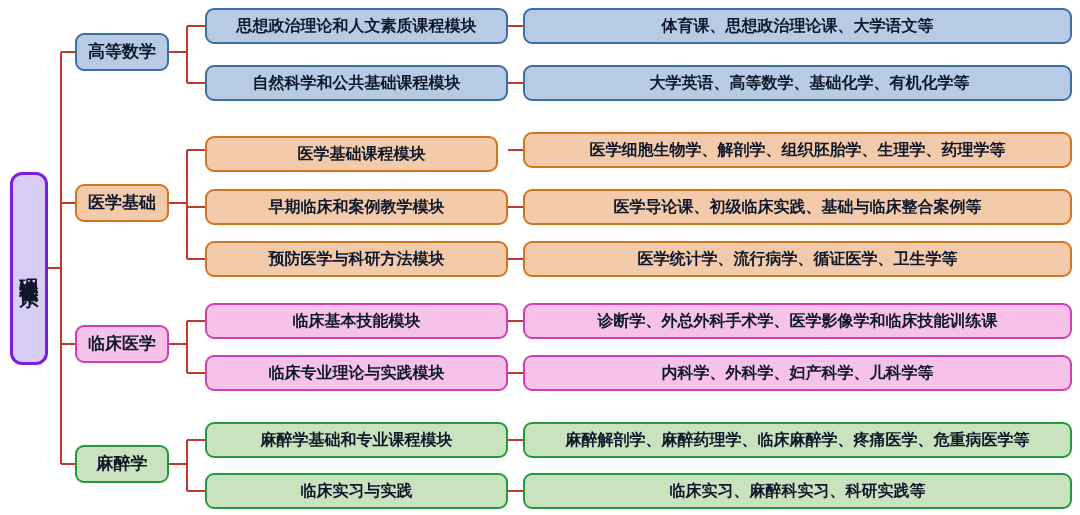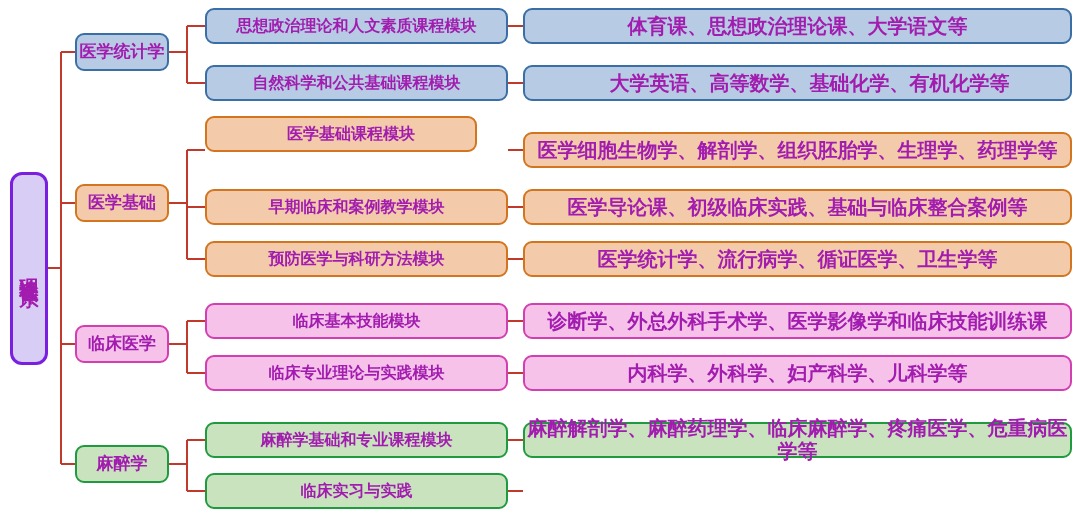--- a/index.html
+++ b/index.html
@@ -9,21 +9,21 @@
     overflow:hidden;
   }
   #stage{position:relative;width:1080px;height:515px;}
   svg#wires{position:absolute;left:0;top:0;width:1080px;height:515px;pointer-events:none;}
 
   .node{
     position:absolute;box-sizing:border-box;
     display:flex;align-items:center;justify-content:center;
     border-radius:9px;border:2px solid #000;
     text-align:center;line-height:1.15;
-    color:#a21caf;font-weight:700;
+    color:#0f172a;font-weight:700;
     z-index:2;
   }
 
   
   .root{
     border-radius:12px;border-width:3px;
     writing-mode:vertical-rl;text-orientation:upright;
     letter-spacing:2px;
     font-size:19px;font-weight:700;
     padding:6px 0;
@@ -31,21 +31,21 @@
 
   
   .c-blue   {background:#b7cce4;border-color:#3a6ea5;}
   .c-orange {background:#f3cbab;border-color:#d2751e;}
   .c-pink   {background:#f6c2ea;border-color:#d13fb0;}
   .c-green  {background:#c9e3bf;border-color:#1f9a3e;}
   .c-purple {background:#d8cdf4;border-color:#7a1fe0;}
 
   .lvl2{font-size:17px;}
   .lvl3{font-size:16px;}
-  .lvl4{font-size:20px;}
+  .lvl4{font-size:16px;}
 </style>
 </head>
 <body>
 
 <div id="stage">
 
   <svg id="wires" viewBox="0 0 1080 515" xmlns="http://www.w3.org/2000/svg">
       <line x1="48" y1="268" x2="61" y2="268" stroke="#c0392b" stroke-width="2" shape-rendering="crispEdges"></line>
       <line x1="61" y1="52" x2="61" y2="464" stroke="#c0392b" stroke-width="2" shape-rendering="crispEdges"></line>
       <line x1="61" y1="52" x2="75" y2="52" stroke="#c0392b" stroke-width="2" shape-rendering="crispEdges"></line>
@@ -75,31 +75,31 @@
       <line x1="169" y1="464" x2="187" y2="464" stroke="#c0392b" stroke-width="2" shape-rendering="crispEdges"></line>
       <line x1="187" y1="440" x2="187" y2="491" stroke="#c0392b" stroke-width="2" shape-rendering="crispEdges"></line>
       <line x1="187" y1="440" x2="205" y2="440" stroke="#c0392b" stroke-width="2" shape-rendering="crispEdges"></line>
       <line x1="187" y1="491" x2="205" y2="491" stroke="#c0392b" stroke-width="2" shape-rendering="crispEdges"></line>
       <line x1="508" y1="440" x2="523" y2="440" stroke="#c0392b" stroke-width="2" shape-rendering="crispEdges"></line>
       <line x1="508" y1="491" x2="523" y2="491" stroke="#c0392b" stroke-width="2" shape-rendering="crispEdges"></line>
     </svg>
 
   <div class="node root c-purple" style="left:10px;top:172px;width:38px;height:193px;">理论课程体系</div>
 
-  <div class="node lvl2 c-blue" style="left:75px;top:33px;width:94px;height:38px;">医学统计学</div>
+  <div class="node lvl2 c-blue" style="left:75px;top:33px;width:94px;height:38px;">高等数学</div>
 
   <div class="node lvl3 c-blue" style="left:205px;top:8px;width:303px;height:36px;">思想政治理论和人文素质课程模块</div>
   <div class="node lvl4 c-blue" style="left:523px;top:8px;width:549px;height:36px;">体育课、思想政治理论课、大学语文等</div>
 
   <div class="node lvl3 c-blue" style="left:205px;top:65px;width:303px;height:36px;">自然科学和公共基础课程模块</div>
   <div class="node lvl4 c-blue" style="left:523px;top:65px;width:549px;height:36px;padding-left:24px;">大学英语、高等数学、基础化学、有机化学等</div>
 
   <div class="node lvl2 c-orange" style="left:75px;top:184px;width:94px;height:38px;">医学基础</div>
 
-  <div class="node lvl3 c-orange" style="left:205px;top:116px;width:272px;height:36px;padding-left:20px;">医学基础课程模块</div>
+  <div class="node lvl3 c-orange" style="left:205px;top:136px;width:293px;height:36px;padding-left:20px;">医学基础课程模块</div>
   <div class="node lvl4 c-orange" style="left:523px;top:132px;width:549px;height:36px;">医学细胞生物学、解剖学、组织胚胎学、生理学、药理学等</div>
 
   <div class="node lvl3 c-orange" style="left:205px;top:189px;width:303px;height:36px;">早期临床和案例教学模块</div>
   <div class="node lvl4 c-orange" style="left:523px;top:189px;width:549px;height:36px;text-align:right;">医学导论课、初级临床实践、基础与临床整合案例等</div>
 
   <div class="node lvl3 c-orange" style="left:205px;top:241px;width:303px;height:36px;">预防医学与科研方法模块</div>
   <div class="node lvl4 c-orange" style="left:523px;top:241px;width:549px;height:36px;">医学统计学、流行病学、循证医学、卫生学等</div>
 
   <div class="node lvl2 c-pink" style="left:75px;top:325px;width:94px;height:38px;">临床医学</div>
 
@@ -108,14 +108,15 @@
 
   <div class="node lvl3 c-pink" style="left:205px;top:355px;width:303px;height:36px;">临床专业理论与实践模块</div>
   <div class="node lvl4 c-pink" style="left:523px;top:355px;width:549px;height:36px;">内科学、外科学、妇产科学、儿科学等</div>
 
   <div class="node lvl2 c-green" style="left:75px;top:445px;width:94px;height:38px;">麻醉学</div>
 
   <div class="node lvl3 c-green" style="left:205px;top:422px;width:303px;height:36px;">麻醉学基础和专业课程模块</div>
   <div class="node lvl4 c-green" style="left:523px;top:422px;width:549px;height:36px;">麻醉解剖学、麻醉药理学、临床麻醉学、疼痛医学、危重病医学等</div>
 
   <div class="node lvl3 c-green" style="left:205px;top:473px;width:303px;height:36px;">临床实习与实践</div>
+  <div class="node lvl4 c-green" style="left:523px;top:473px;width:549px;height:36px;">临床实习、麻醉科实习、科研实践等</div>
 
 </div>
 
 </body></html>

